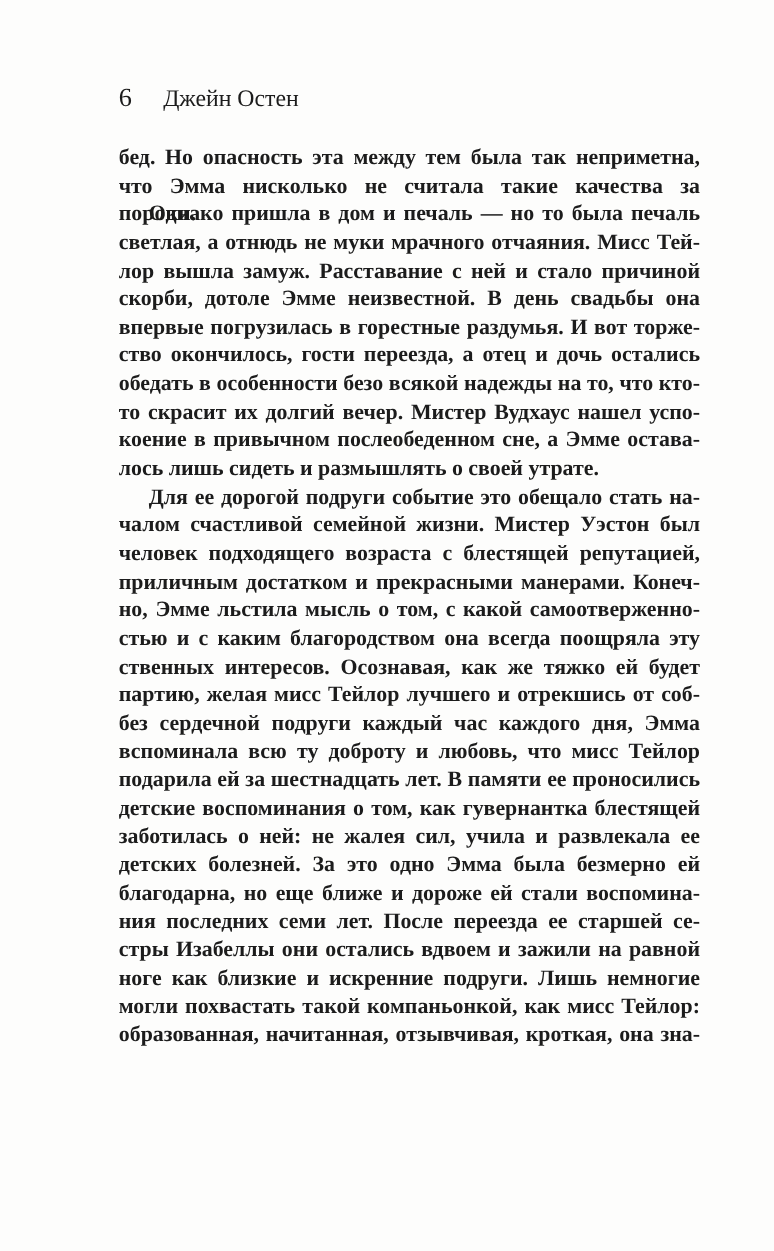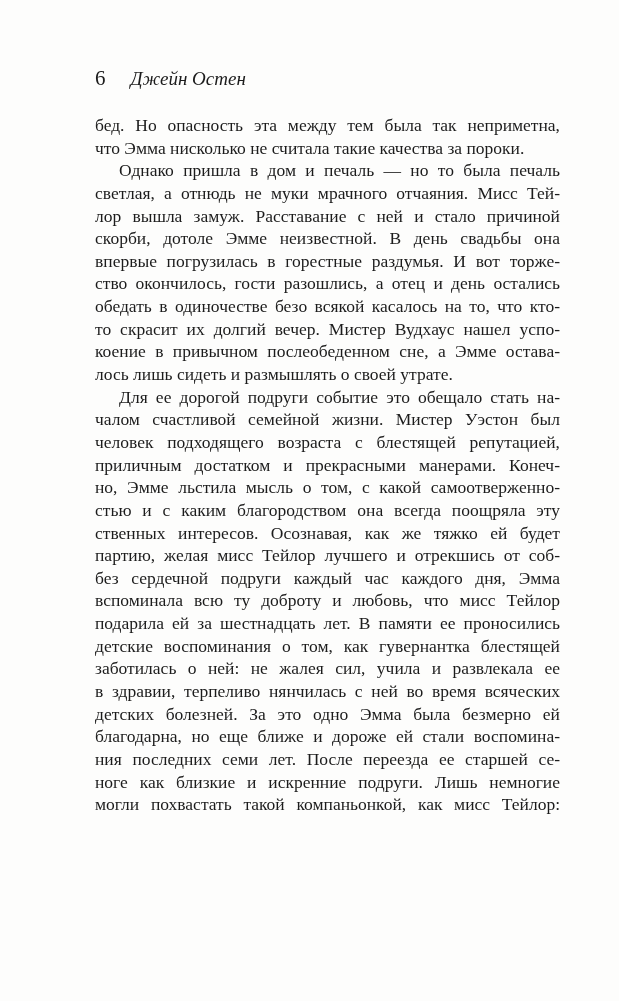--- a/index.html
+++ b/index.html
@@ -26,31 +26,30 @@
     gap: 25px;
   }
   .pagenum {
     font-size: 21px;
     line-height: 24px;
     font-style: normal;
   }
   .running {
     font-size: 19px;
     line-height: 24px;
-    font-style: italic;
   }
   .body-text {
     position: absolute;
     top: 114px;
     left: 95px;
     width: 465px;
     font-size: 17.5px;
     line-height: 22.65px;
   }
-  .paragraph { margin: 0; }
+  .paragraph { margin: 0; font-weight: bold; }
   .line {
     text-align: justify;
     text-align-last: justify;
     height: 22.65px;
     overflow: visible;
     white-space: normal;
   }
   .line.last {
     text-align-last: left;
   }
@@ -70,41 +69,42 @@
       <div class="paragraph">
         <div class="line">бед. Но опасность эта между тем была так неприметна,</div>
         <div class="line last">что Эмма нисколько не считала такие качества за пороки.</div>
       </div>
       <div class="paragraph indent">
         <div class="line">Однако пришла в дом и печаль — но то была печаль</div>
         <div class="line">светлая, а отнюдь не муки мрачного отчаяния. Мисс Тей-</div>
         <div class="line">лор вышла замуж. Расставание с ней и стало причиной</div>
         <div class="line">скорби, дотоле Эмме неизвестной. В день свадьбы она</div>
         <div class="line">впервые погрузилась в горестные раздумья. И вот торже-</div>
-        <div class="line">ство окончилось, гости разошлись, а отец и день остались</div>
-        <div class="line">обедать в одиночестве безо всякой касалось на то, что кто-</div>
+        <div class="line">ство окончилось, гости переезда, а отец и дочь остались</div>
+        <div class="line">обедать в особенности безо всякой надежды на то, что кто-</div>
         <div class="line">то скрасит их долгий вечер. Мистер Вудхаус нашел успо-</div>
         <div class="line">коение в привычном послеобеденном сне, а Эмме остава-</div>
         <div class="line last">лось лишь сидеть и размышлять о своей утрате.</div>
       </div>
       <div class="paragraph indent">
         <div class="line">Для ее дорогой подруги событие это обещало стать на-</div>
         <div class="line">чалом счастливой семейной жизни. Мистер Уэстон был</div>
         <div class="line">человек подходящего возраста с блестящей репутацией,</div>
         <div class="line">приличным достатком и прекрасными манерами. Конеч-</div>
         <div class="line">но, Эмме льстила мысль о том, с какой самоотверженно-</div>
         <div class="line">стью и с каким благородством она всегда поощряла эту</div>
         <div class="line">ственных интересов. Осознавая, как же тяжко ей будет</div>
         <div class="line">партию, желая мисс Тейлор лучшего и отрекшись от соб-</div>
         <div class="line">без сердечной подруги каждый час каждого дня, Эмма</div>
         <div class="line">вспоминала всю ту доброту и любовь, что мисс Тейлор</div>
         <div class="line">подарила ей за шестнадцать лет. В памяти ее проносились</div>
         <div class="line">детские воспоминания о том, как гувернантка блестящей</div>
         <div class="line">заботилась о ней: не жалея сил, учила и развлекала ее</div>
-        <div class="line">в здравии, терпеливо нянчилась с ней во время всяческих</div>
         <div class="line">детских болезней. За это одно Эмма была безмерно ей</div>
         <div class="line">благодарна, но еще ближе и дороже ей стали воспомина-</div>
         <div class="line">ния последних семи лет. После переезда ее старшей се-</div>
+        <div class="line">стры Изабеллы они остались вдвоем и зажили на равной</div>
         <div class="line">ноге как близкие и искренние подруги. Лишь немногие</div>
         <div class="line">могли похвастать такой компаньонкой, как мисс Тейлор:</div>
+        <div class="line">образованная, начитанная, отзывчивая, кроткая, она зна-</div>
       </div>
     </div>
 </div>
 
 </body></html>

